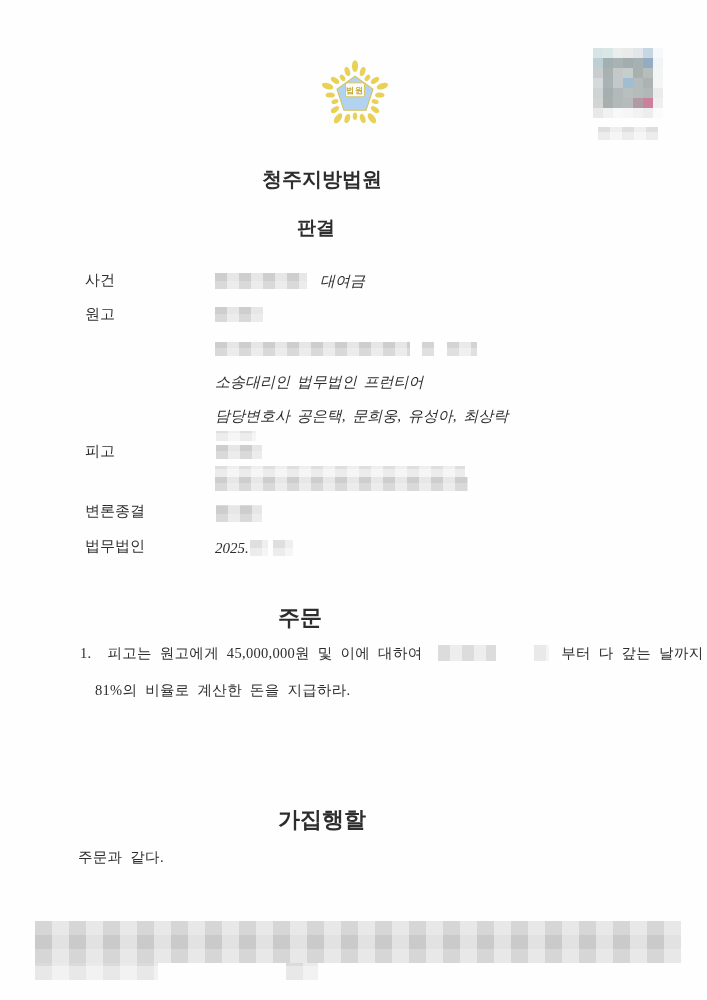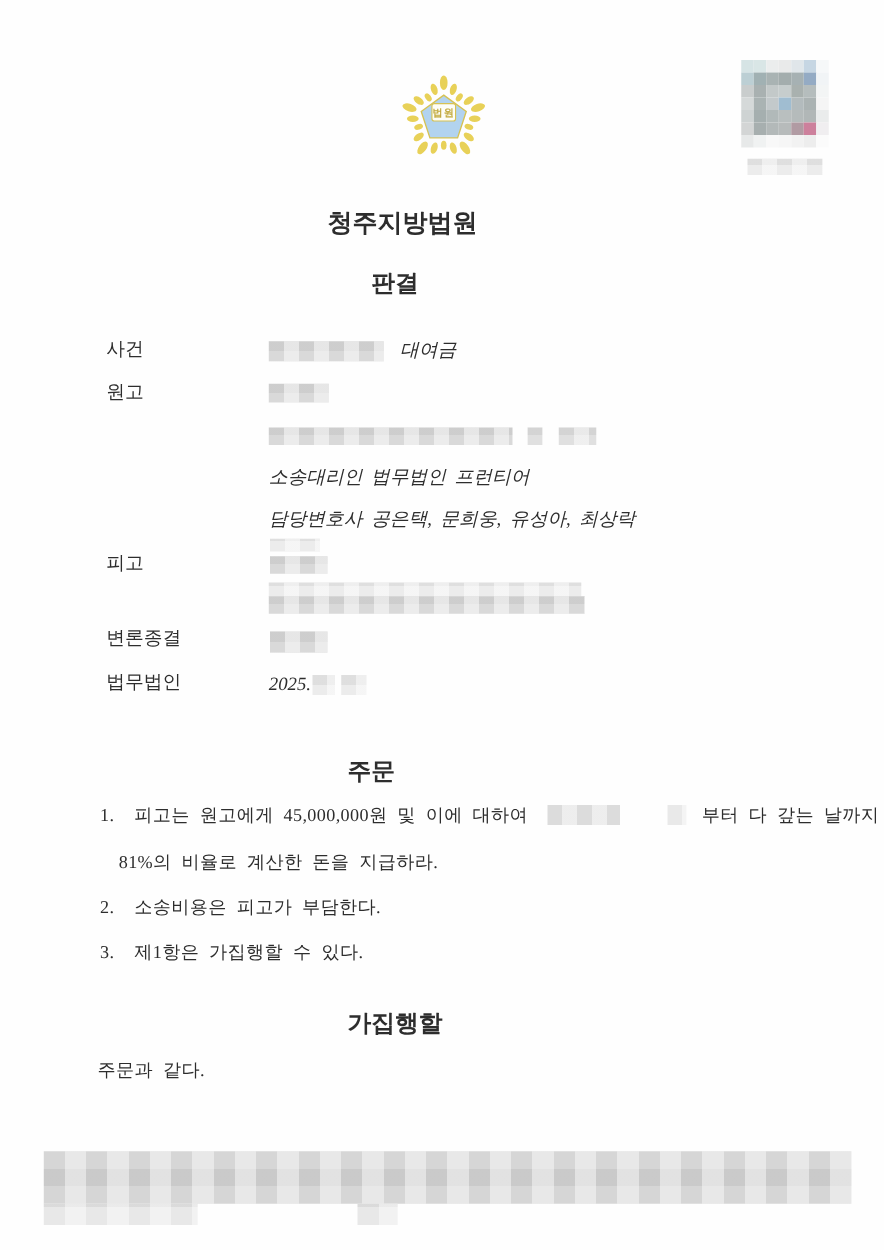--- a/index.html
+++ b/index.html
@@ -7,21 +7,21 @@
     position:relative;width:707px;height:1000px;background:#fefefe;
     font-family:"Liberation Serif","DejaVu Serif",serif;color:#2d2d2d;
     overflow:hidden;
   }
   .abs{position:absolute;}
   
   .jl{text-align:justify;text-align-last:justify;word-break:keep-all;white-space:nowrap;display:block;}
   .label{font-size:15px;line-height:17px;}
   .title{font-size:20px;font-weight:bold;line-height:22px;}
   .subtitle{font-size:19px;font-weight:bold;line-height:21px;}
-  .h{font-size:19px;font-weight:bold;line-height:20px;}
+  .h{font-size:22px;font-weight:bold;line-height:20px;}
   .body{font-size:14.5px;line-height:18px;word-spacing:4px;letter-spacing:.3px;white-space:nowrap;}
   .val{font-size:15px;line-height:18px;word-spacing:3px;white-space:nowrap;font-style:italic;}
   
   .redact{
     background-color:#d9d9d9;
     background-image:
       repeating-linear-gradient(90deg,rgba(255,255,255,0) 0 12px,rgba(255,255,255,.5) 12px 24px),
       repeating-linear-gradient(0deg,rgba(90,90,90,0) 0 8px,rgba(90,90,90,.09) 8px 16px);
   }
   .redact.light{background-color:#ececec;}
@@ -162,29 +162,21 @@
 
   <div class="abs body" style="left:80px;top:644px">
     <span>1.</span>
     <span style="margin-left:8px">피고는 원고에게 45,000,000원 및 이에 대하여</span>
     <span class="inline-redact" style="width:58px"></span>
     <span class="inline-redact light" style="width:15px;margin-left:30px"></span>
     <span style="margin-left:4px">부터 다 갚는 날까지 연</span>
   </div>
   <div class="abs body" style="left:95px;top:681px">81%의 비율로 계산한 돈을 지급하라.</div>
 
-  <div class="abs body" style="left:80px;top:717px">
-    <span>2.</span>
-    <span style="margin-left:8px">소송비용은 피고가 부담한다.</span>
-  </div>
 
-  <div class="abs body" style="left:80px;top:753px">
-    <span>3.</span>
-    <span style="margin-left:8px">제1항은 가집행할 수 있다.</span>
-  </div>
 
   <div class="abs h jl" style="left:278px;top:810px;width:84px">가집행할</div>
   <div class="abs body" style="left:78px;top:848px">주문과 같다.</div>
 
   <div class="abs band" style="left:35px;top:921px;width:646px;height:42px"></div>
   <div class="abs band light" style="left:35px;top:963px;width:123px;height:17px"></div>
   <div class="abs band light" style="left:286px;top:963px;width:32px;height:17px"></div>
 
 </div>
 

